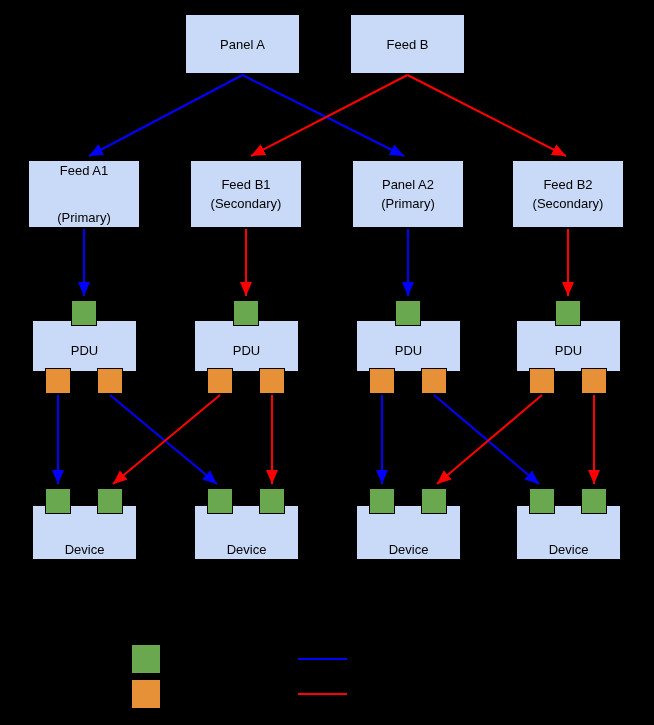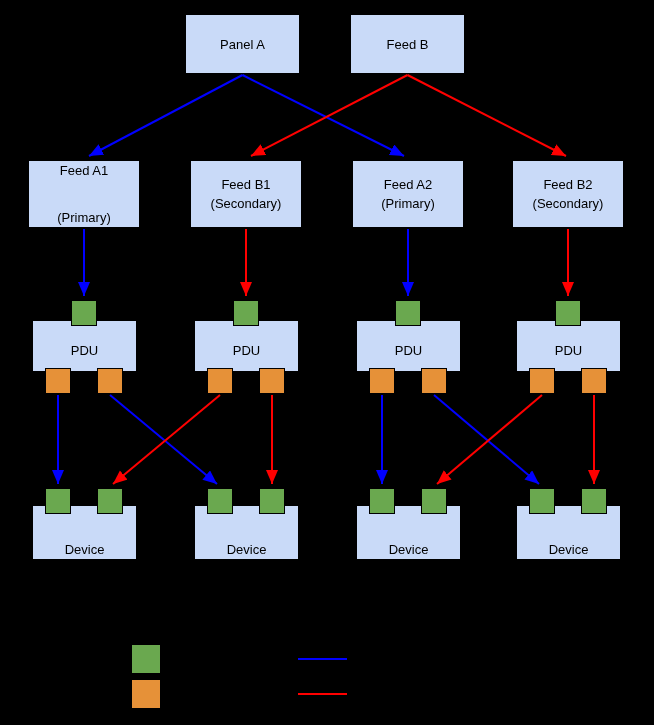--- a/index.html
+++ b/index.html
@@ -64,21 +64,21 @@
 
   <div class="box feed" style="left:28px;gap:28px;">
     <span>Feed A1</span>
     <span>(Primary)</span>
   </div>
   <div class="box feed" style="left:190px;">
     <span>Feed B1</span>
     <span>(Secondary)</span>
   </div>
   <div class="box feed" style="left:352px;">
-    <span>Feed A2</span>
+    <span>Panel A2</span>
     <span>(Primary)</span>
   </div>
   <div class="box feed" style="left:512px;">
     <span>Feed B2</span>
     <span>(Secondary)</span>
   </div>
 
   <div class="box pdu" style="left:32px;">
     <span>PDU</span>
   </div>

